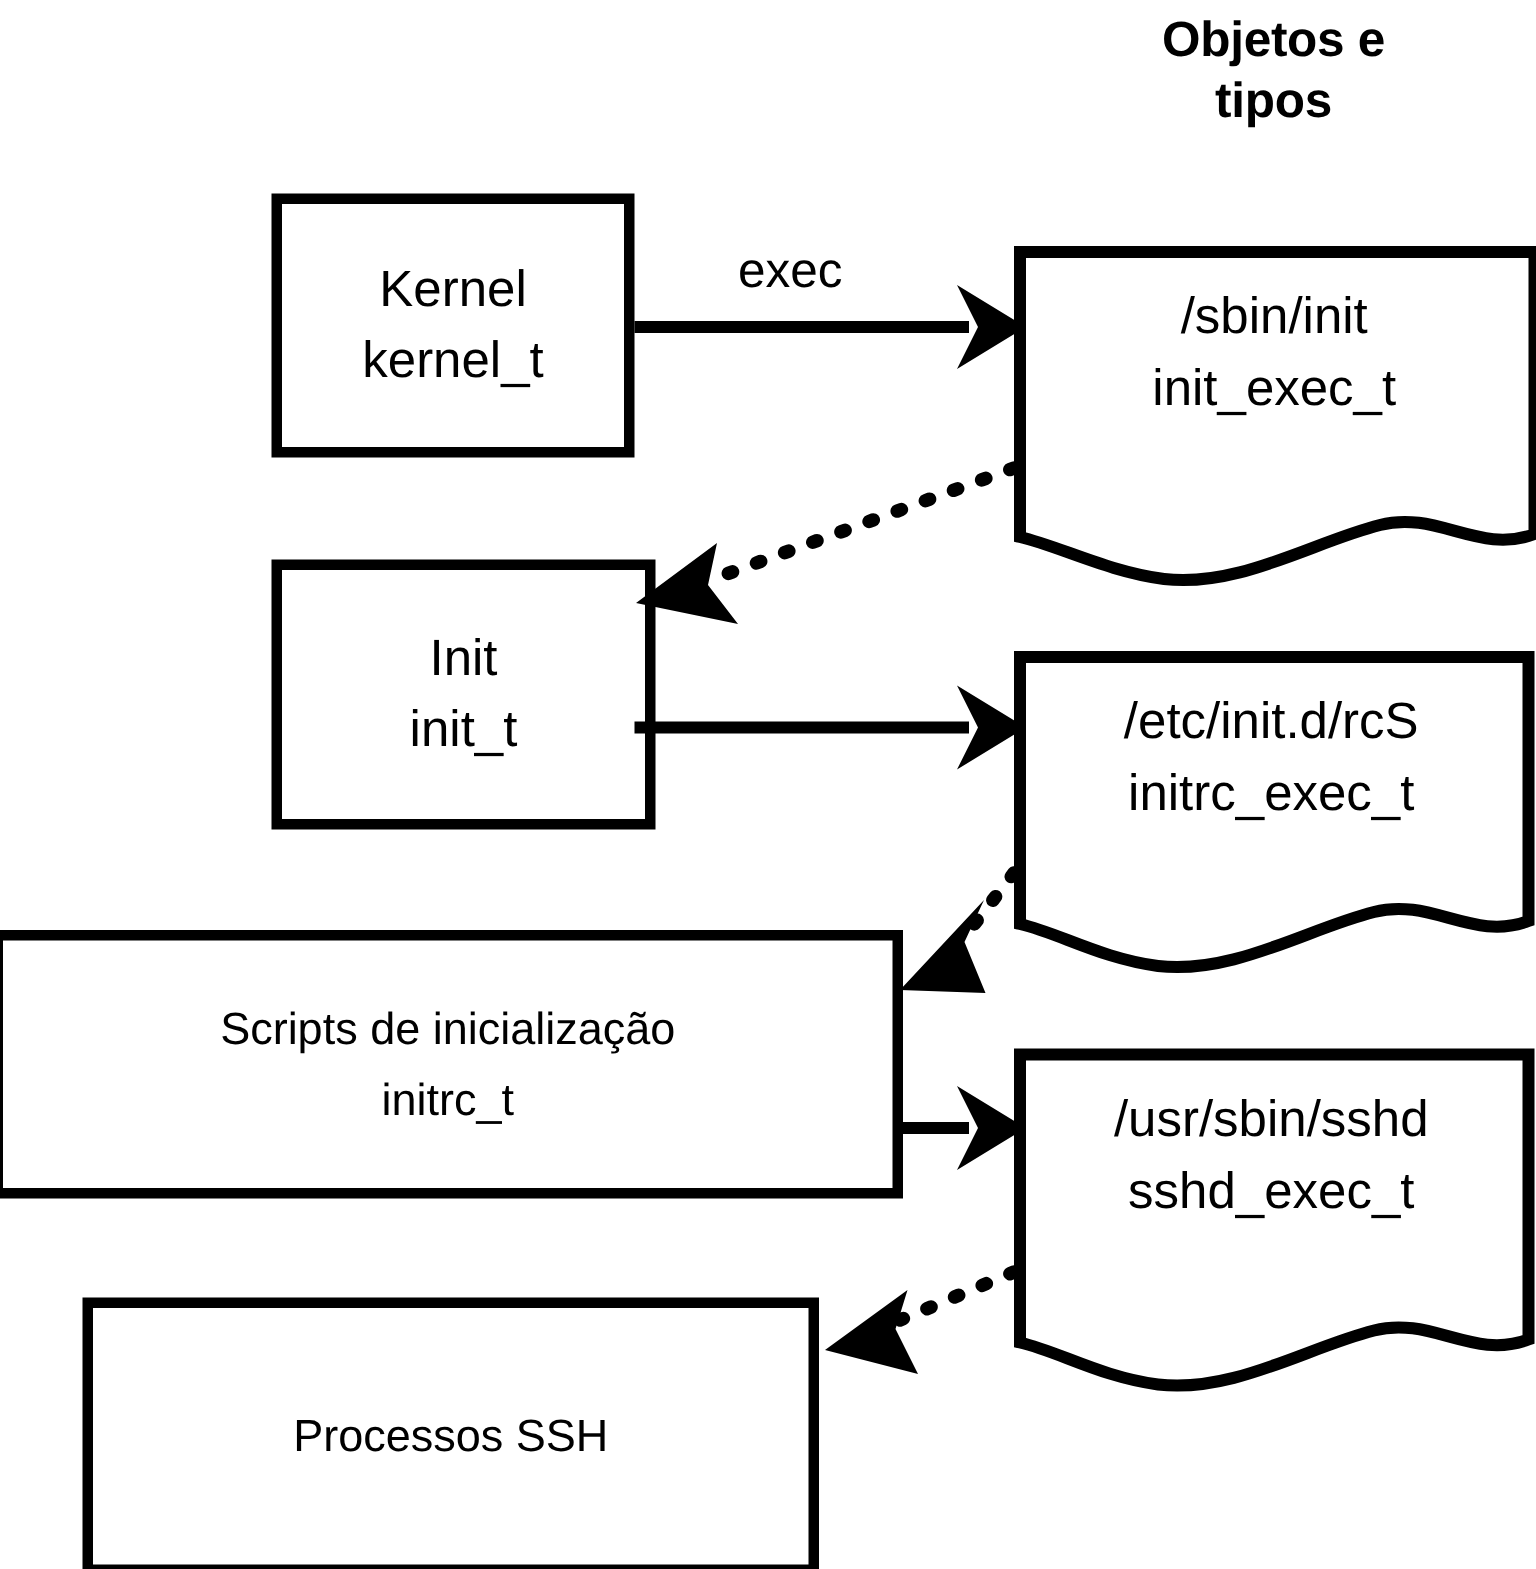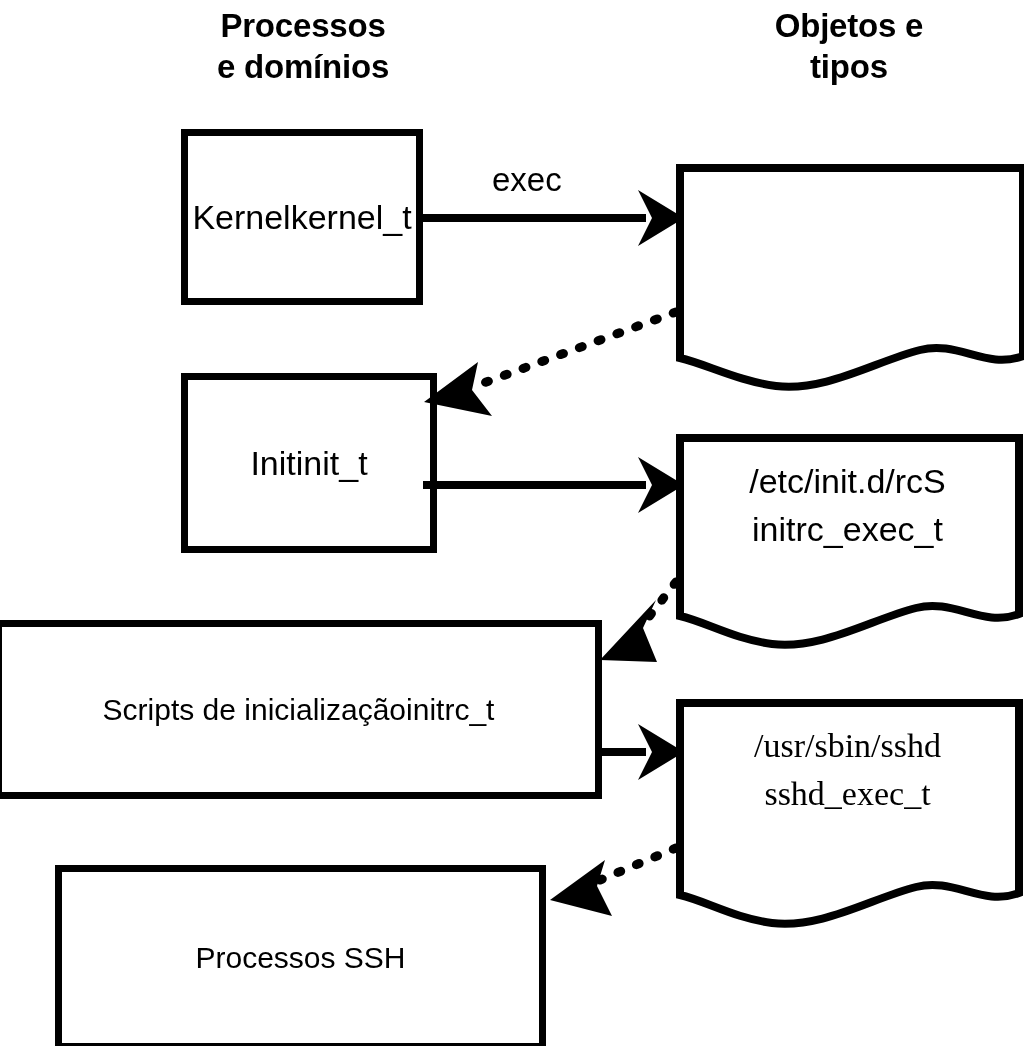--- a/index.html
+++ b/index.html
@@ -27,20 +27,21 @@
   }
   #header-processos { left: 143px; top: 5px; width: 320px; }
   #header-objetos   { left: 689px; top: 5px; width: 320px; }
 
   .proc-box {
     position: absolute;
     box-sizing: border-box;
     border: 7px solid #000000;
     background: #ffffff;
     display: flex;
+    flex-direction: column;
     align-items: center;
     justify-content: center;
     color: #000000;
     z-index: 3;
   }
   .proc-box .ln {
     display: block;
     text-align: center;
     font-size: 34px;
     line-height: 47px;
@@ -73,21 +74,21 @@
     font-size: 34px;
     line-height: 48px;
     white-space: nowrap;
   }
 
   #doc-init-shape   { left: 676px; top: 164px; }
   #doc-init-label   { left: 676px; top: 187px; width: 347px; }
   #doc-initrc-shape { left: 676px; top: 434px; }
   #doc-initrc-label { left: 676px; top: 457px; width: 343px; }
   #doc-sshd-shape   { left: 676px; top: 699px; }
-  #doc-sshd-label   { left: 676px; top: 722px; width: 343px; font-family: Liberation Serif, serif; }
+  #doc-sshd-label   { left: 676px; top: 722px; width: 343px; }
 
   .edge-layer {
     position: absolute;
     left: 0; top: 0;
     width: 1024px;
     height: 1046px;
     z-index: 5;
     pointer-events: none;
   }
   .edge-label {
@@ -98,30 +99,32 @@
     z-index: 6;
     white-space: nowrap;
   }
   #label-exec { left: 492px; top: 161px; }
 </style>
 </head>
 <body>
 
 <div id="canvas">
 
-  <div class="col-header" id="header-processos">Processos
-e domínios</div>
   <div class="col-header" id="header-objetos">Objetos e
 tipos</div>
 
   <div class="doc-shape" id="doc-init-shape">
     <svg width="352" height="240" viewBox="0 0 352 240">
       <path d="M 4 4 L 347 4 L 347 192 C 310 206 282 176 244 186 C 200 197 150 228 100 222 C 62 217 30 200 4 194 Z" fill="#ffffff" stroke="#000000" stroke-width="8" stroke-linejoin="miter"></path>
     </svg>
   </div>
+  <div class="doc-label" id="doc-init-label">
+    <span class="ln">/sbin/init</span>
+    <span class="ln">init_exec_t</span>
+  </div>
 
   <div class="doc-shape" id="doc-initrc-shape">
     <svg width="348" height="240" viewBox="0 0 348 240">
       <path d="M 4 4 L 343 4 L 343 180 C 306 194 278 164 240 174 C 196 185 146 216 96 210 C 58 205 30 188 4 182 Z" fill="#ffffff" stroke="#000000" stroke-width="8" stroke-linejoin="miter"></path>
     </svg>
   </div>
   <div class="doc-label" id="doc-initrc-label">
     <span class="ln">/etc/init.d/rcS</span>
     <span class="ln">initrc_exec_t</span>
   </div>

